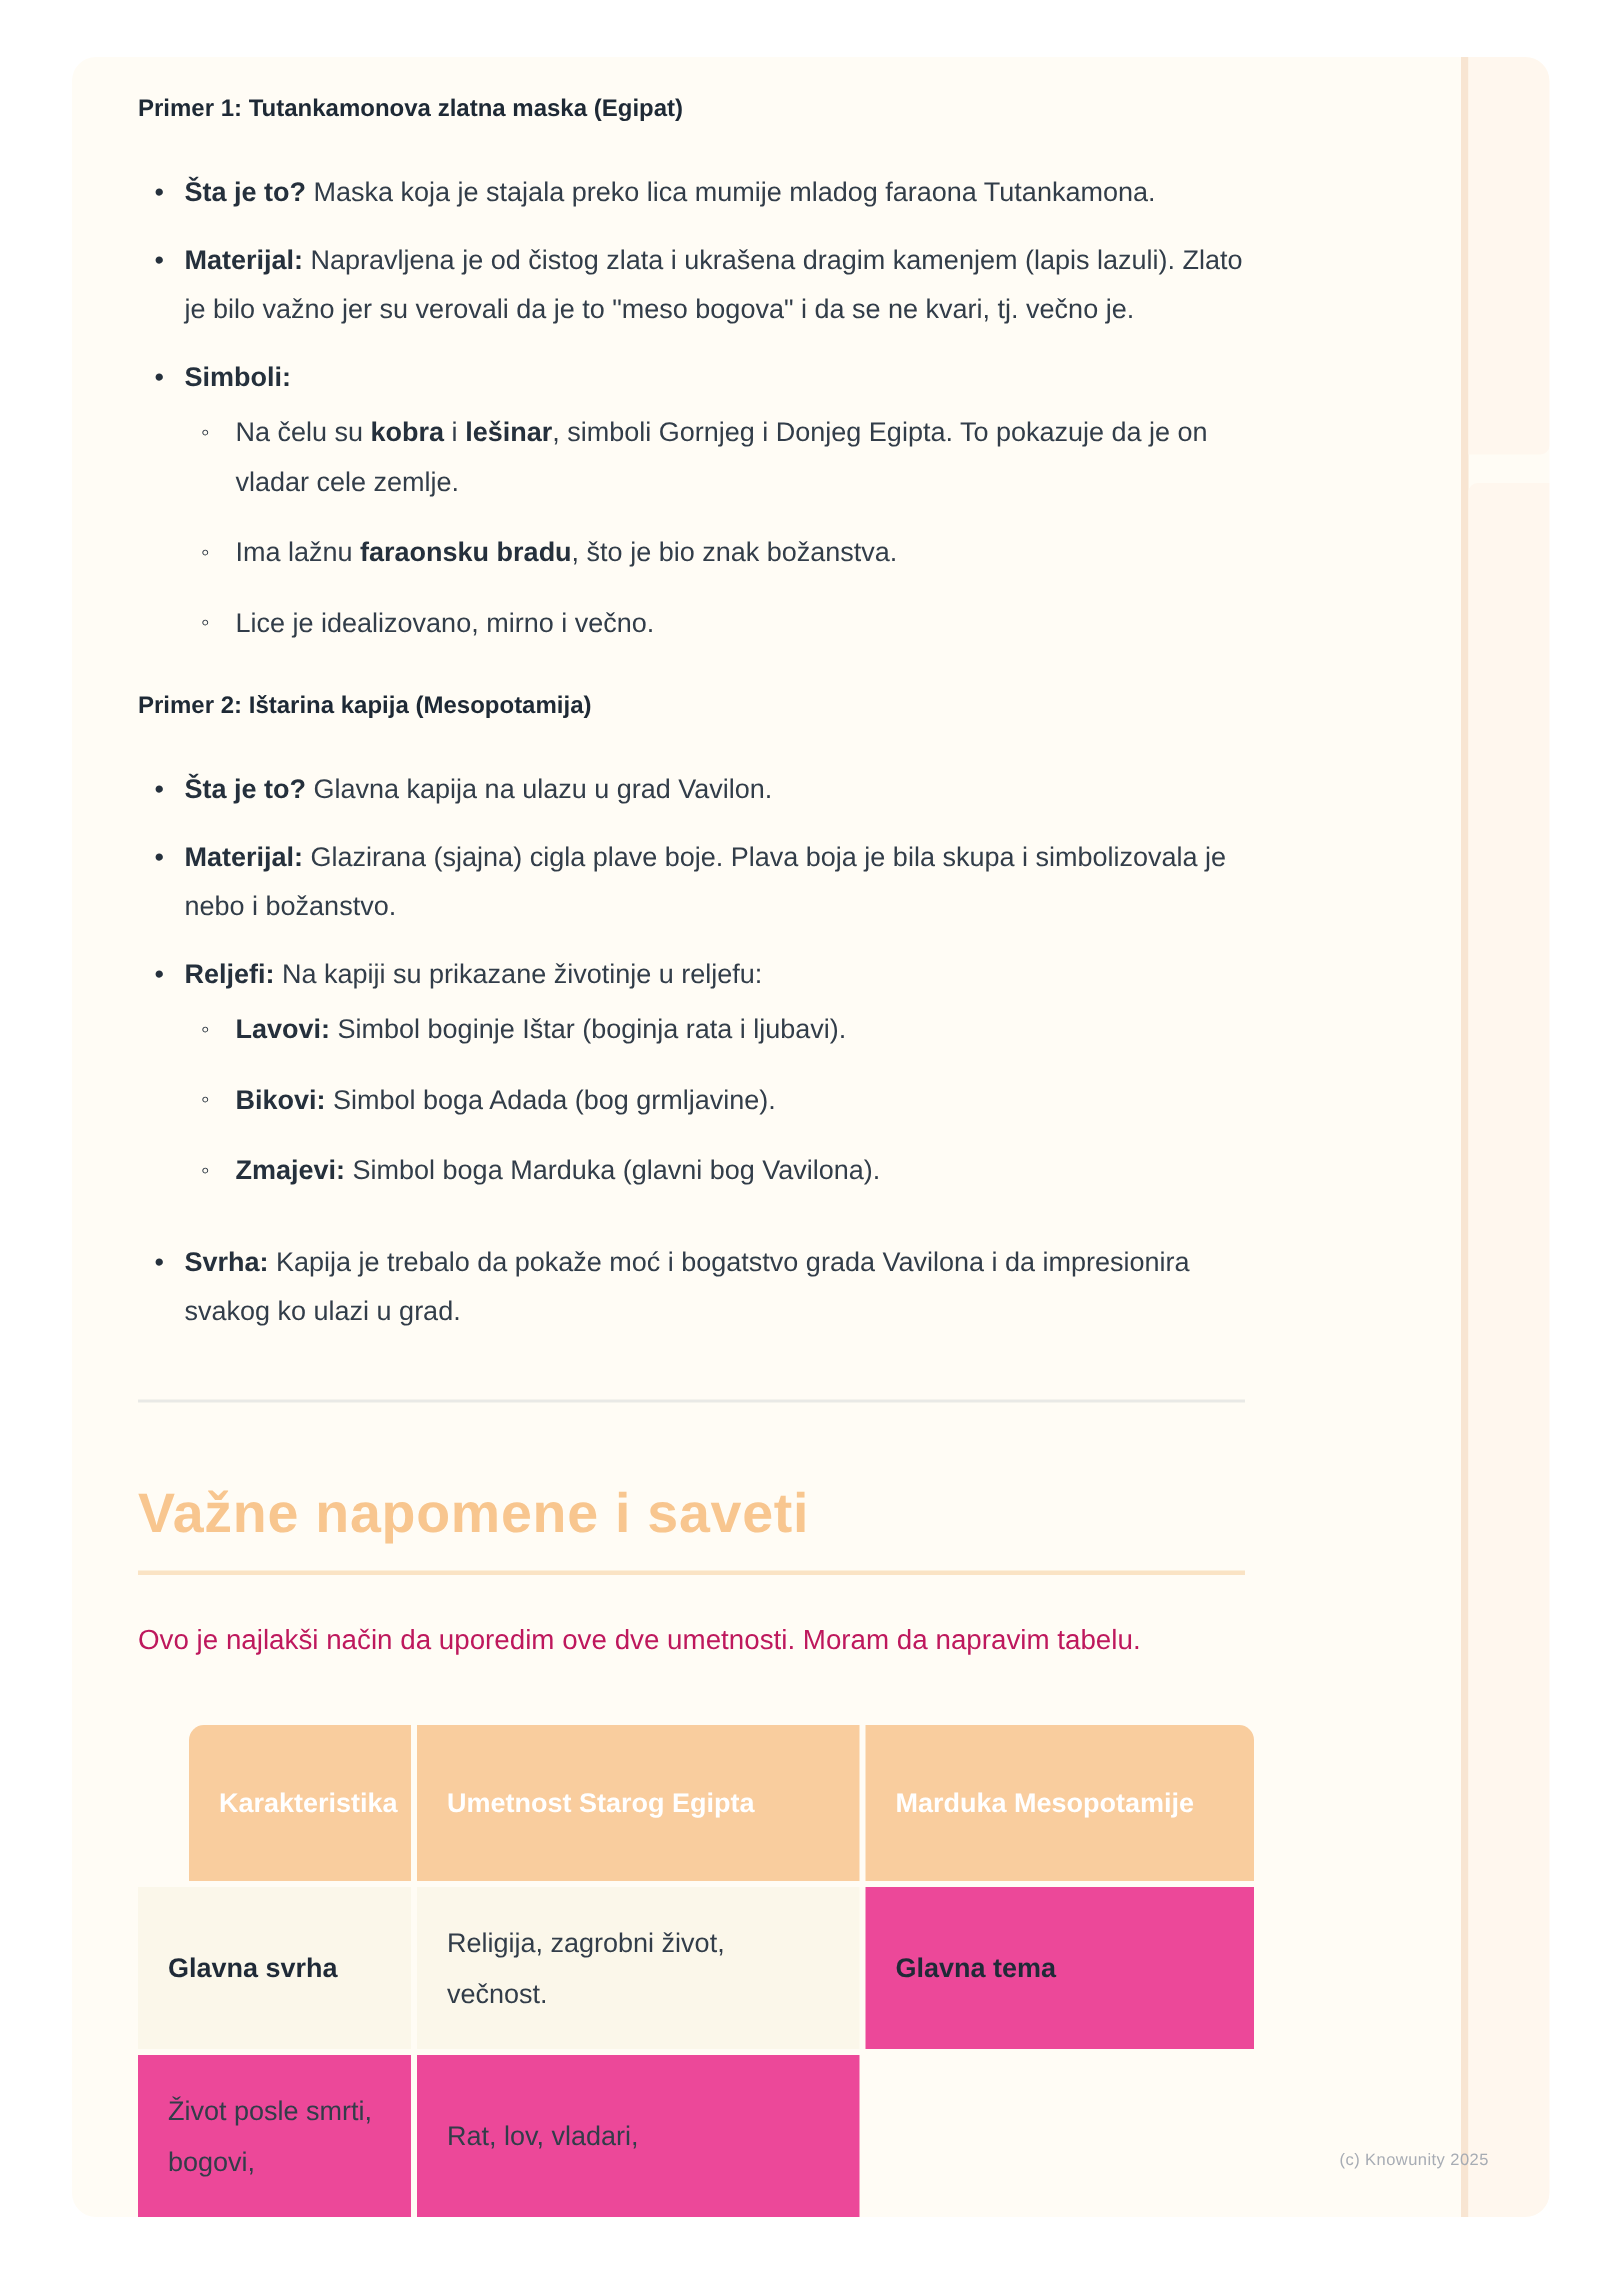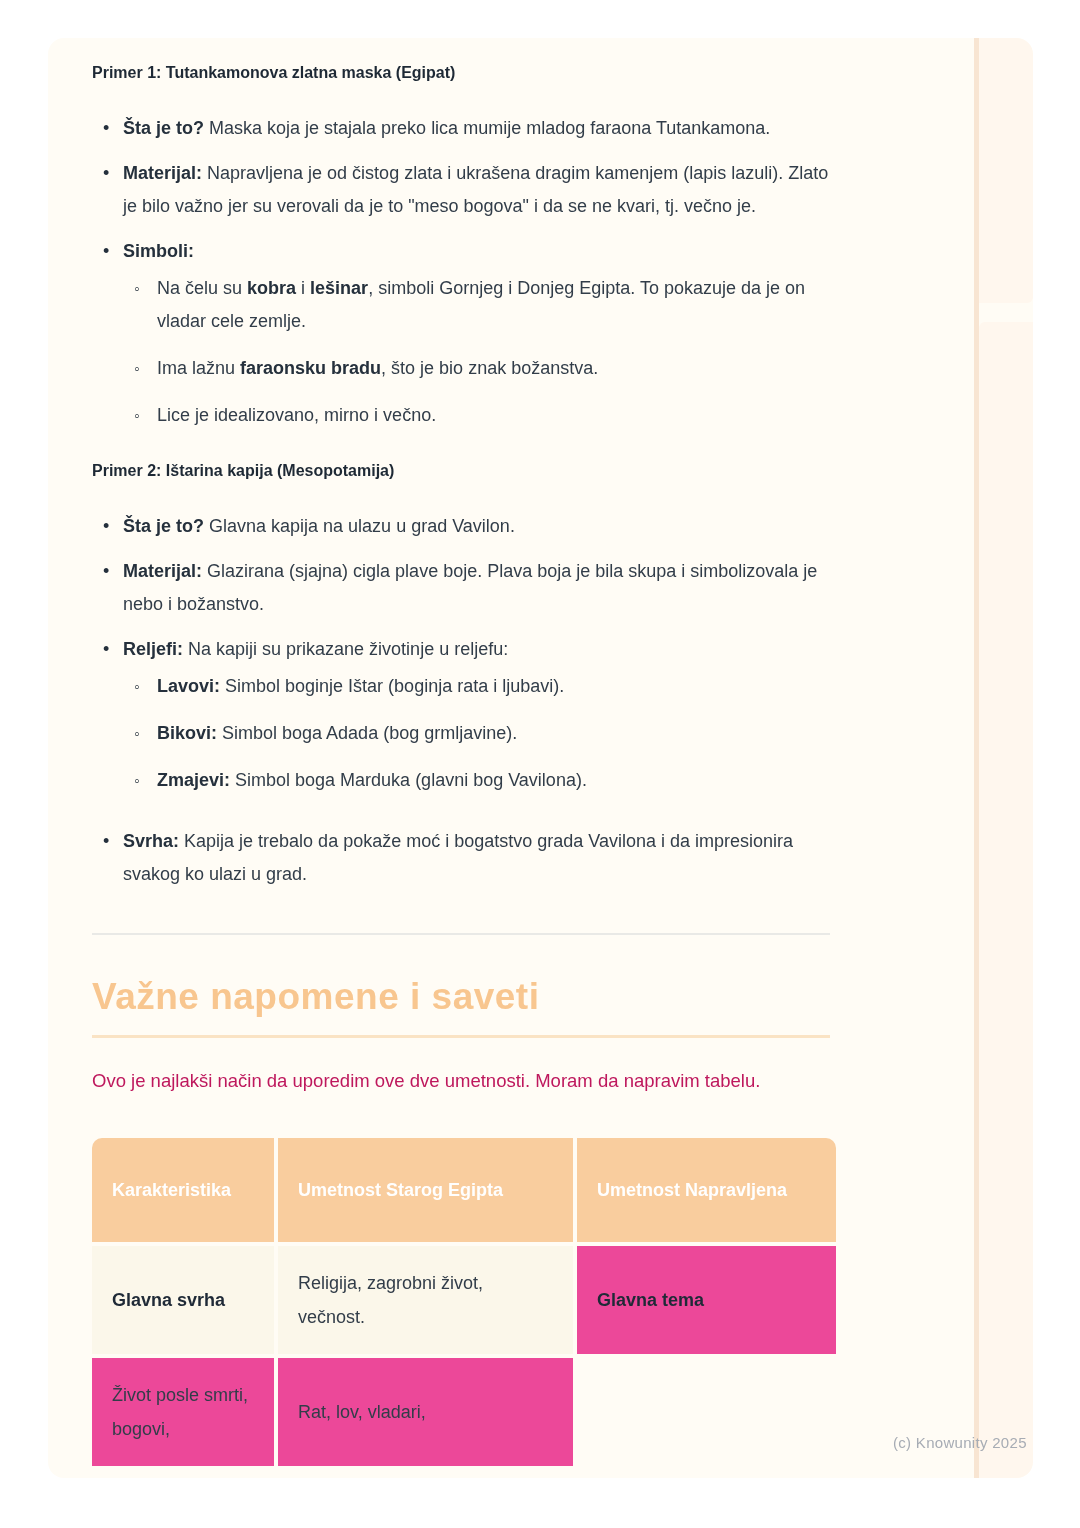--- a/index.html
+++ b/index.html
@@ -30,41 +30,41 @@
   .m1 { flex:none; width:31px; padding-left:11px; font-size:18px; line-height:33px;
         color:#25303C; }
   ul.sublist { list-style:none; margin-top:4px; }
   ul.sublist > li { display:flex; margin-bottom:14px; }
   .m2 { flex:none; width:25px; padding-left:2px; font-size:16px; line-height:33px;
         color:#25303C; }
   .sub-wrap { padding-left:40px; }
 
   .divider { border:none; border-top:2px solid #E9E9E6; margin-top:42px; }
 
-  h1.notes-title { margin-top:40px; font-size:37px; line-height:44px; font-weight:700;
+  h1.notes-title { margin-top:52px; font-size:37px; line-height:44px; font-weight:700;
                    color:#F8C68F; letter-spacing:0.5px; }
   .notes-underline { border:none; border-top:3px solid #FAE3C4; margin-top:16px; }
 
   p.intro { margin-top:22px; font-size:18.5px; line-height:42px; color:#be185d;
             text-align:justify; text-align-last:left; }
 
   .cmp-table { margin-top:36px; width:740px; display:grid;
                grid-template-columns:182px 295px 259px; gap:4px; }
   .th { background:#F9CD9E; color:#FFFFFF; font-weight:700; font-size:18px;
         line-height:30px; padding:10px 20px; min-height:104px;
         display:flex; align-items:center; }
-  .th.first { border-top-left-radius:10px; }
+  .th.first { border-top-left-radius:10px;margin-left:34px; }
   .th.last  { border-top-right-radius:10px; }
   .td { font-size:18px; line-height:34px; color:#323D49; padding:15px 20px;
         min-height:98px; display:flex; align-items:center; }
   .row1 { background:#FBF7EA; }
   .row2 { background:#ec4899; min-height:108px; }
   .td.label { font-weight:700; color:#1F2A37; }
 
-  .footer-note { position:absolute; left:893px; top:1434px; font-size:15px;
+  .footer-note { position:absolute; left:893px; top:1434px; font-size:11px;
                  color:#A7ACB4; letter-spacing:0.3px; z-index:5;text-align:center; }
 </style>
 </head>
 <body>
 
 <div class="page">
   <div class="stripe-line"></div>
   <div class="stripe-band-top"></div>
   <div class="stripe-band-bottom"></div>
 
@@ -147,21 +147,21 @@
     <hr class="divider">
 
     <h1 class="notes-title">Važne napomene i saveti</h1>
     <hr class="notes-underline">
 
     <p class="intro">Ovo je najlakši način da uporedim ove dve umetnosti. Moram da napravim tabelu.</p>
 
     <div class="cmp-table">
       <div class="th first">Karakteristika</div>
       <div class="th">Umetnost Starog Egipta</div>
-      <div class="th last">Umetnost Napravljena</div>
+      <div class="th last">Marduka Mesopotamije</div>
 
       <div class="td row1 label">Glavna svrha</div>
       <div class="td row1">Religija, zagrobni život, večnost.</div>
 
       <div class="td row2 label">Glavna tema</div>
       <div class="td row2">Život posle smrti, bogovi,</div>
       <div class="td row2">Rat, lov, vladari,</div>
     </div>
 
   </div>

